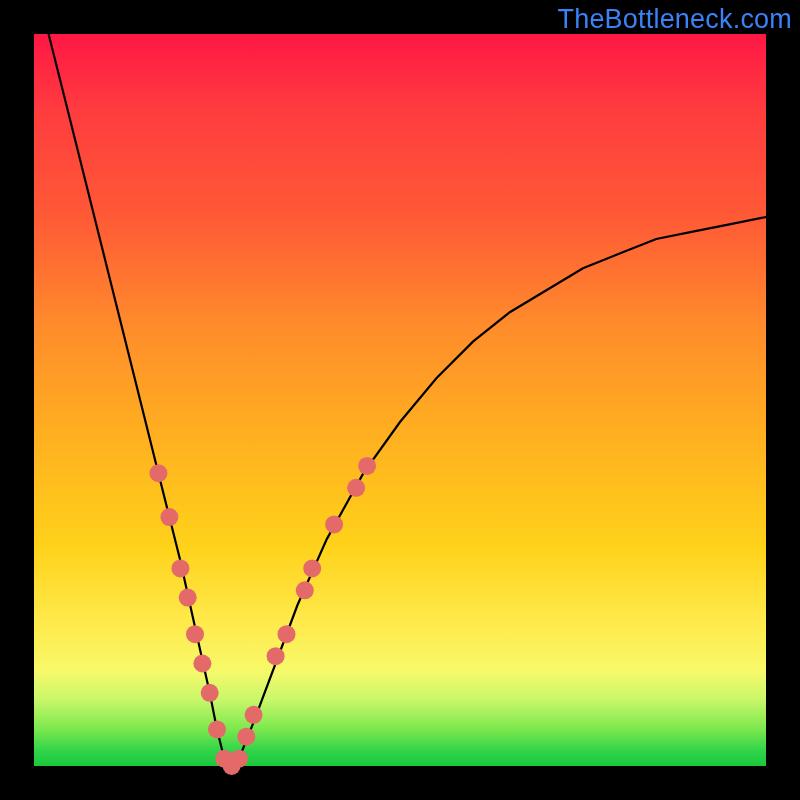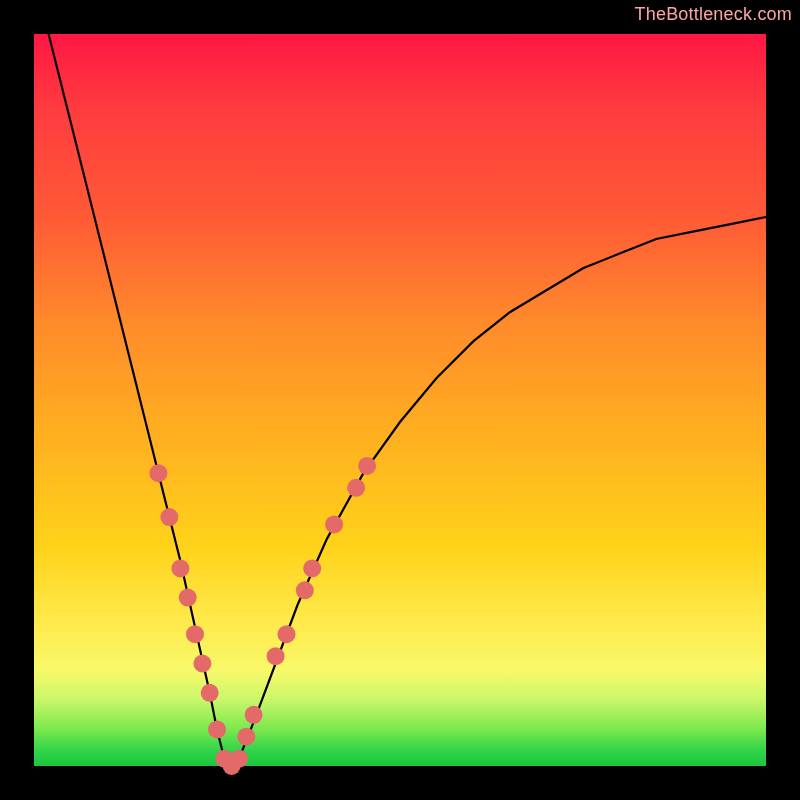--- a/index.html
+++ b/index.html
@@ -39,22 +39,22 @@
       #c8f76a 91%,
       #7be84d 95%,
       #2fd34a 98%,
       #18c93a 100%
     );
   }
   .watermark {
     position: absolute;
     top: 4px;
     right: 8px;
-    color: #fca5a5;
-    font-size: 18px;
+    color: #3b82f6;
+    font-size: 27px;
     font-weight: 400;
     letter-spacing: 0.2px;
     user-select: none;
   }
   svg.curves {
     position: absolute;
     left: 0;
     top: 0;
     width: 732px;
     height: 732px;

